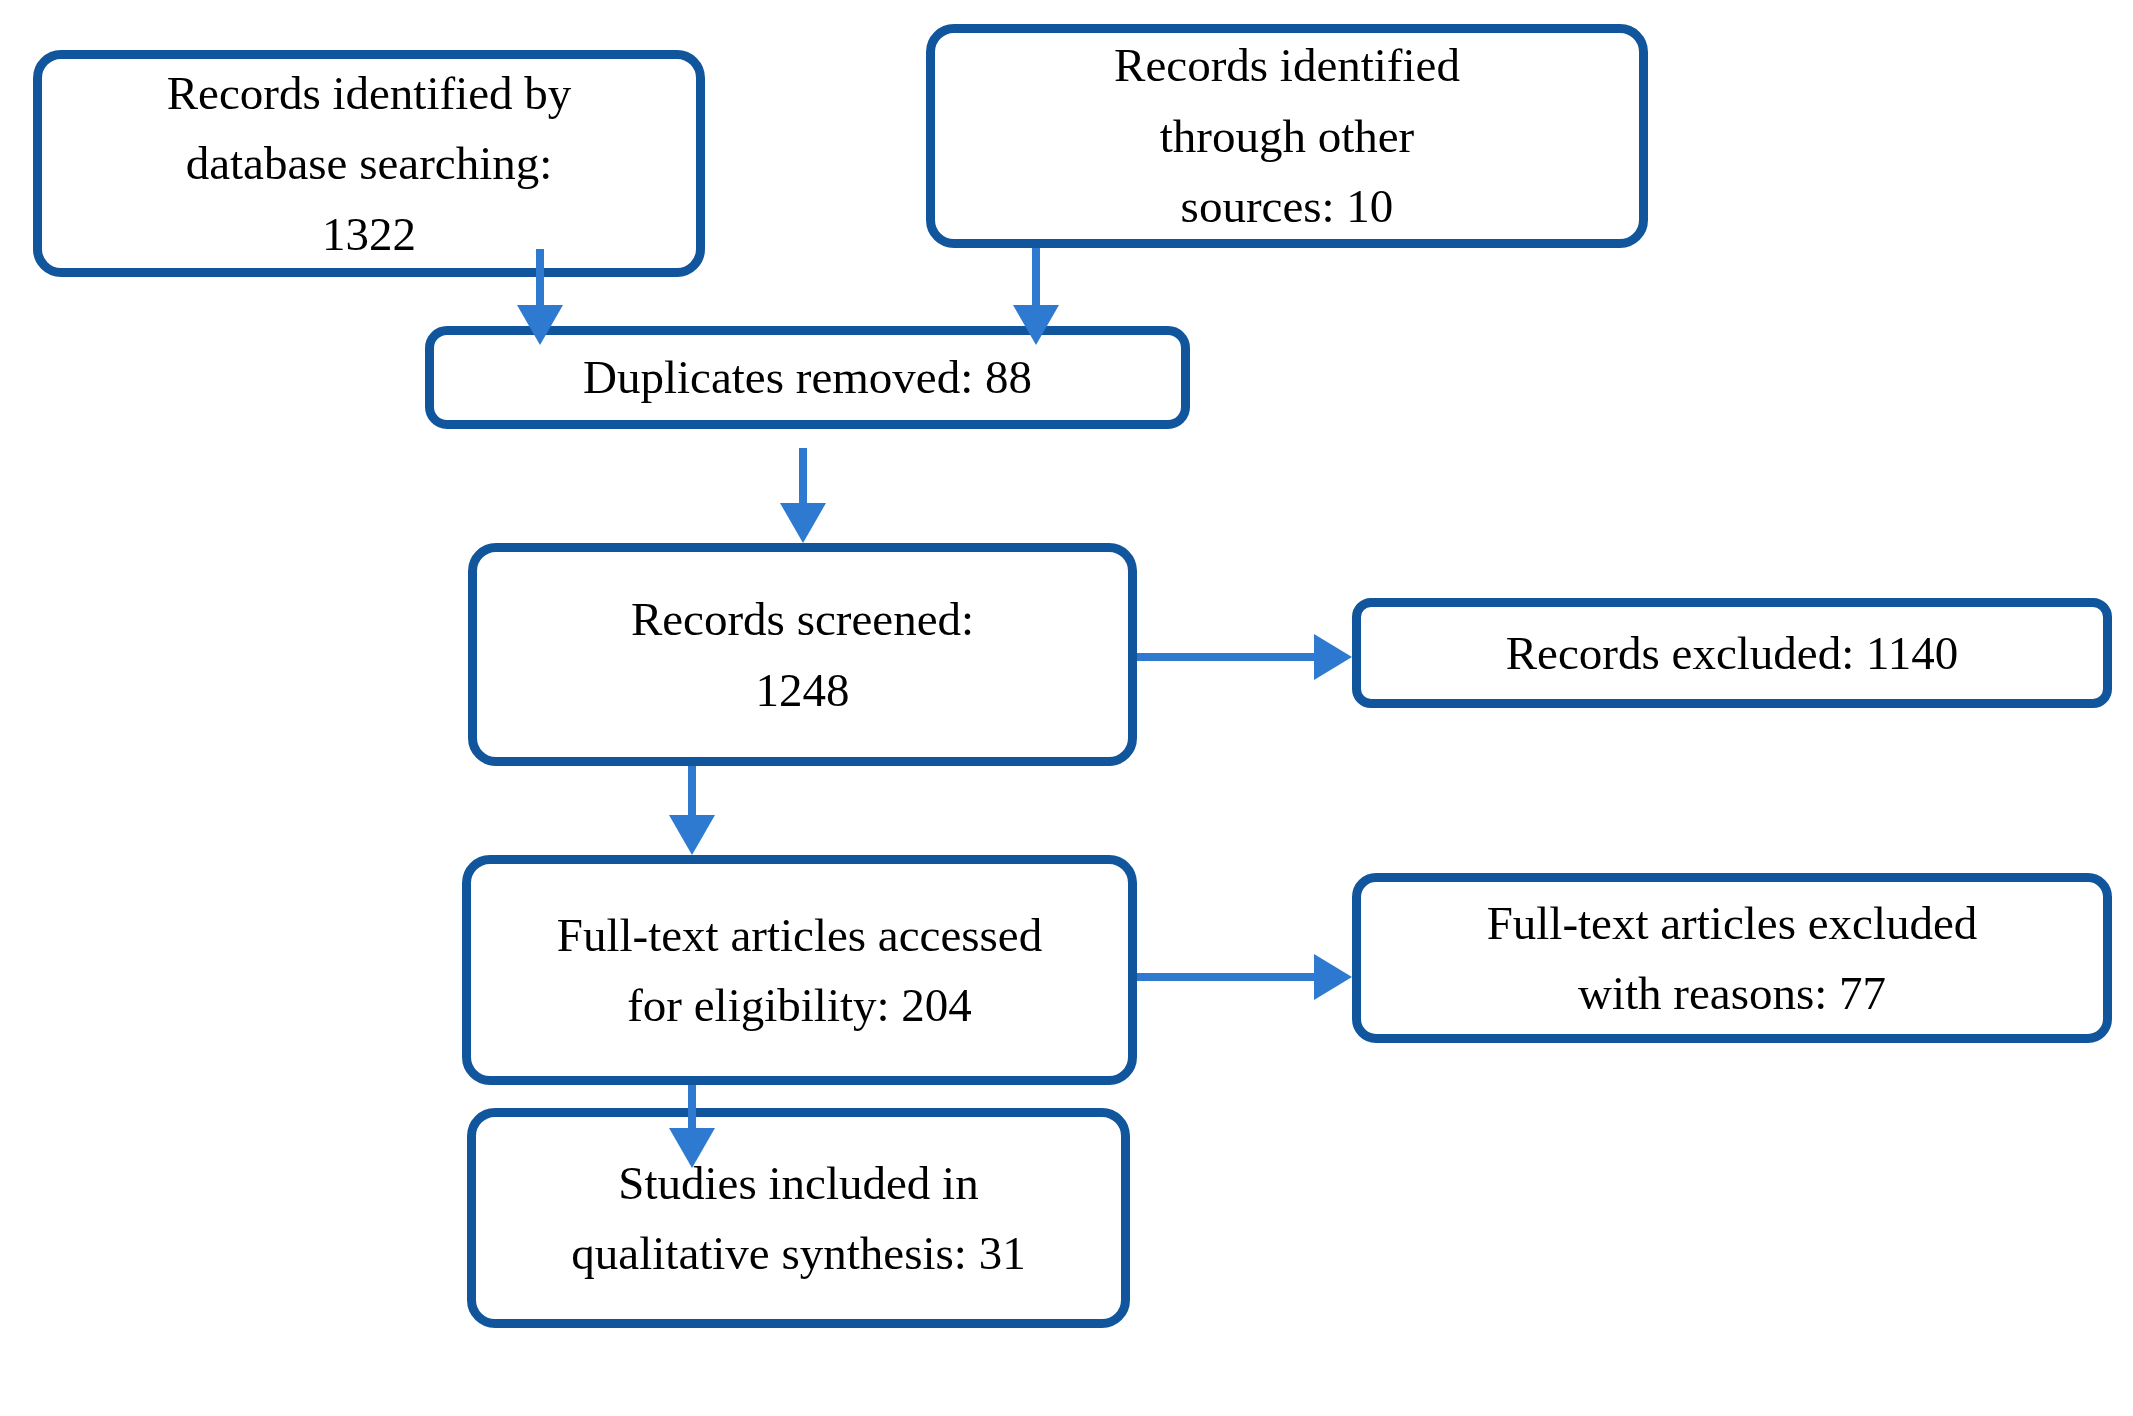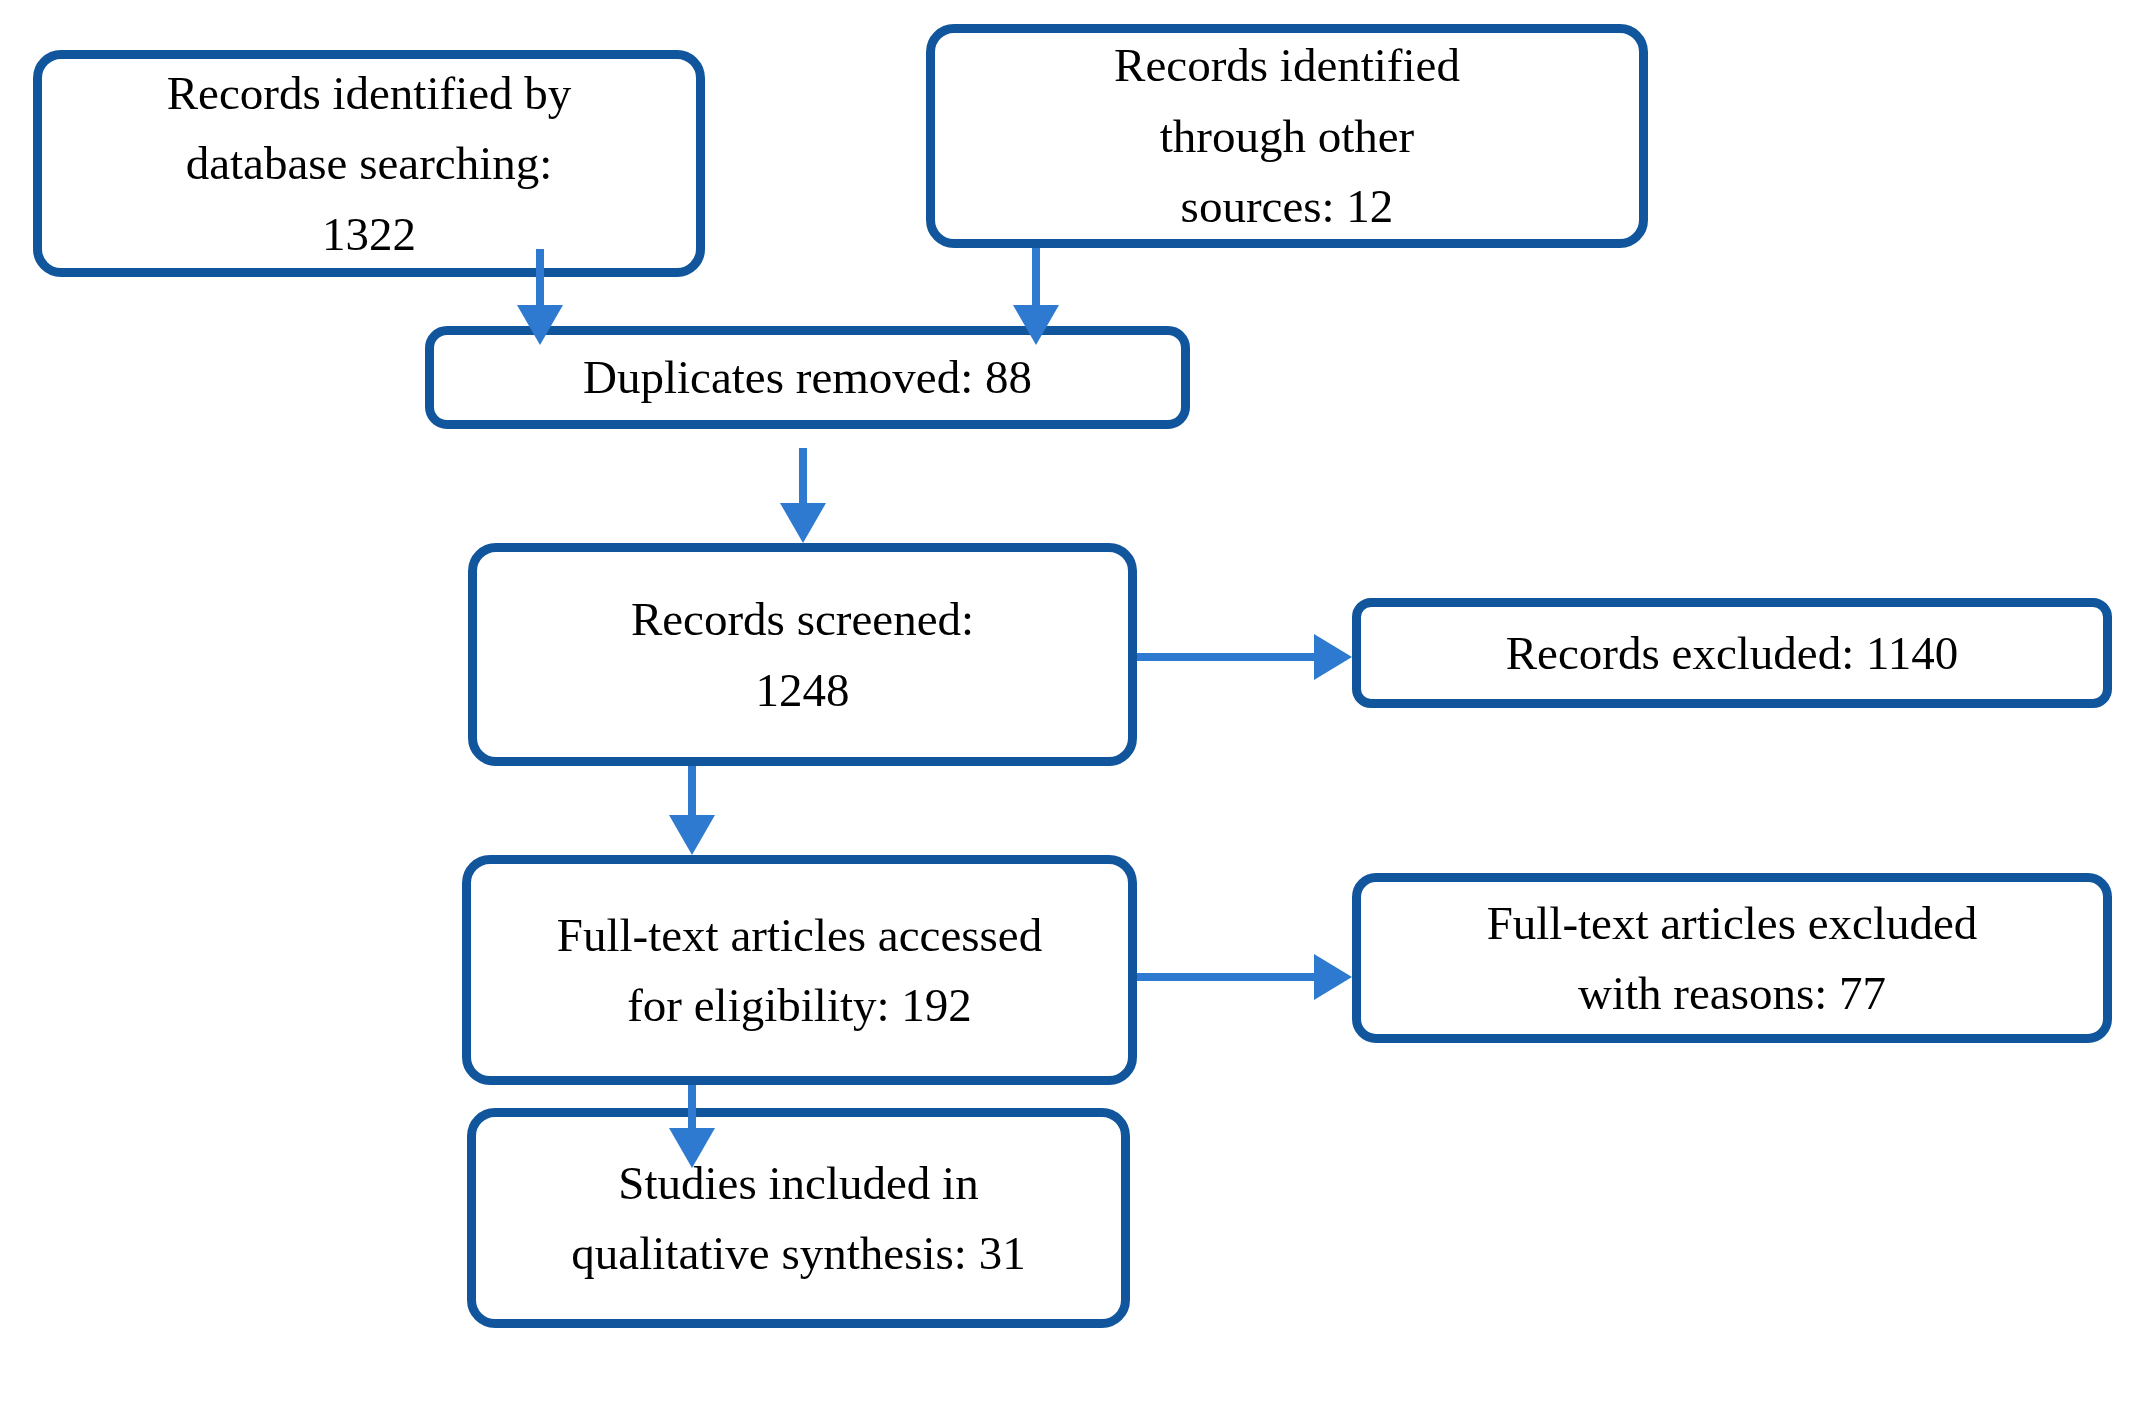--- a/index.html
+++ b/index.html
@@ -97,39 +97,39 @@
 
   <div class="box" id="box-records-db">
     <span class="box-label">Records identified by
 database searching:
 1322</span>
   </div>
 
   <div class="box" id="box-records-other">
     <span class="box-label">Records identified
 through other
-sources: 12</span>
+sources: 10</span>
   </div>
 
   <div class="box" id="box-duplicates">
     <span class="box-label">Duplicates removed: 88</span>
   </div>
 
   <div class="box" id="box-screened">
     <span class="box-label">Records screened:
 1248</span>
   </div>
 
   <div class="box" id="box-excluded">
     <span class="box-label">Records excluded: 1140</span>
   </div>
 
   <div class="box" id="box-fulltext">
     <span class="box-label">Full-text articles accessed
-for eligibility: 192</span>
+for eligibility: 204</span>
   </div>
 
   <div class="box" id="box-fulltext-excluded">
     <span class="box-label">Full-text articles excluded
 with reasons: 77</span>
   </div>
 
   <div class="box" id="box-included">
     <span class="box-label">Studies included in
 qualitative synthesis: 31</span>

